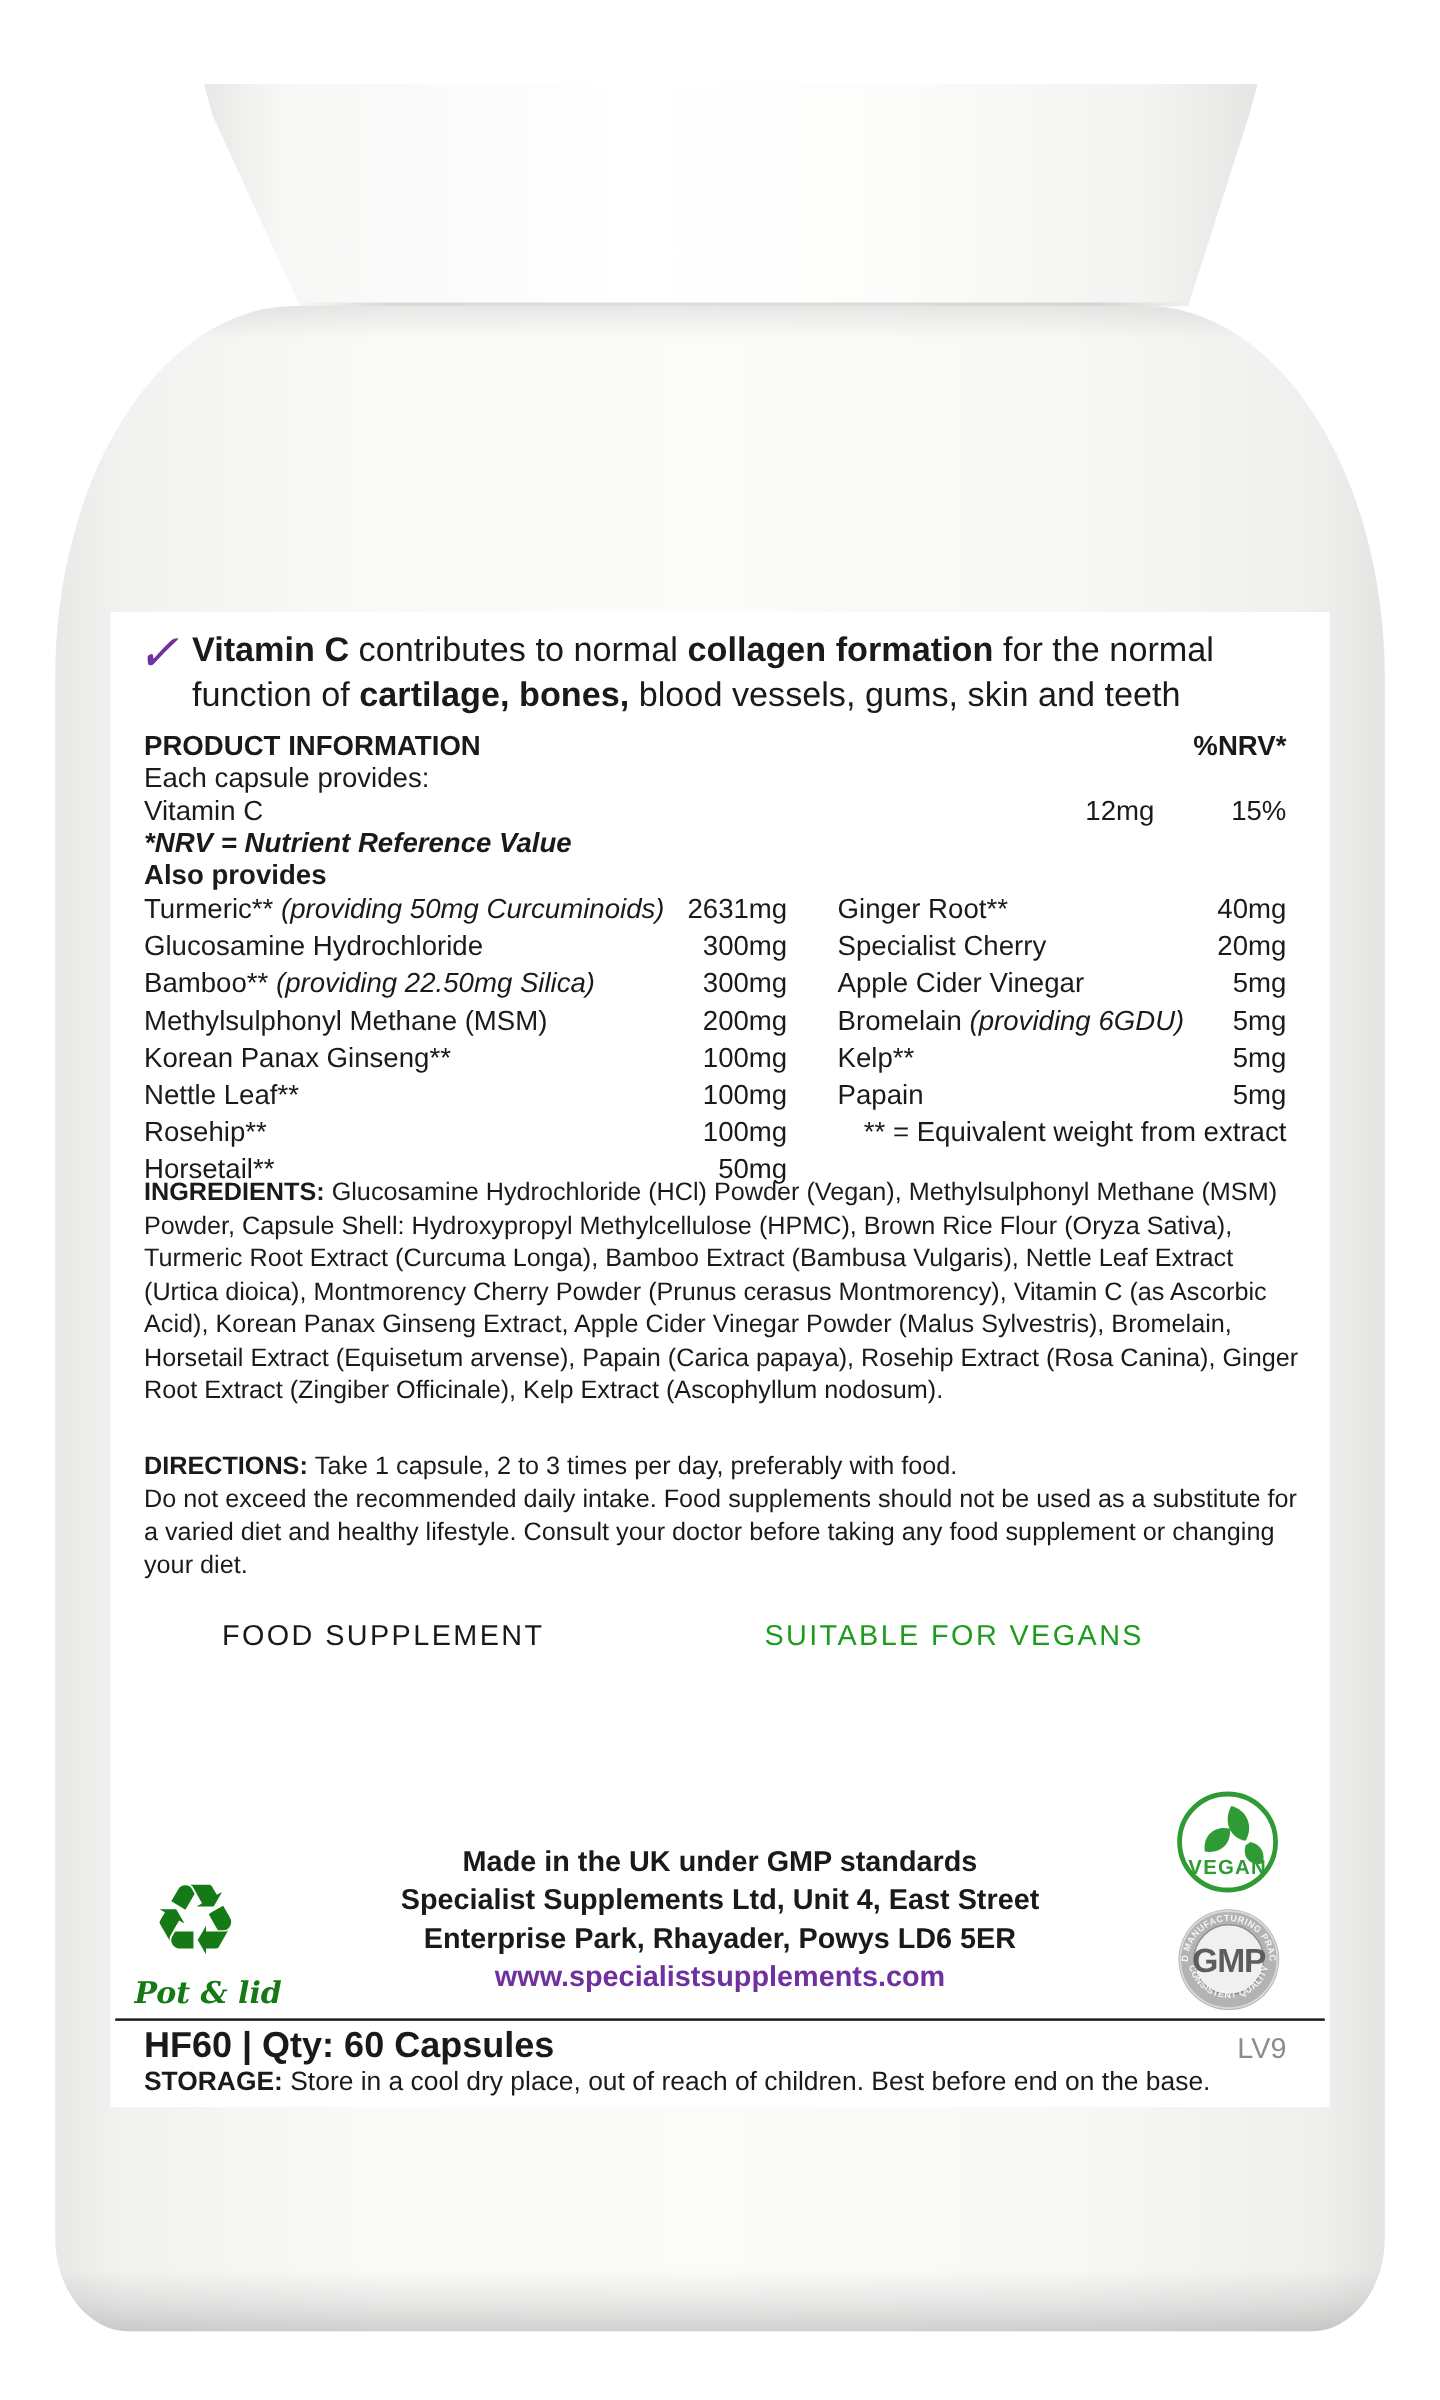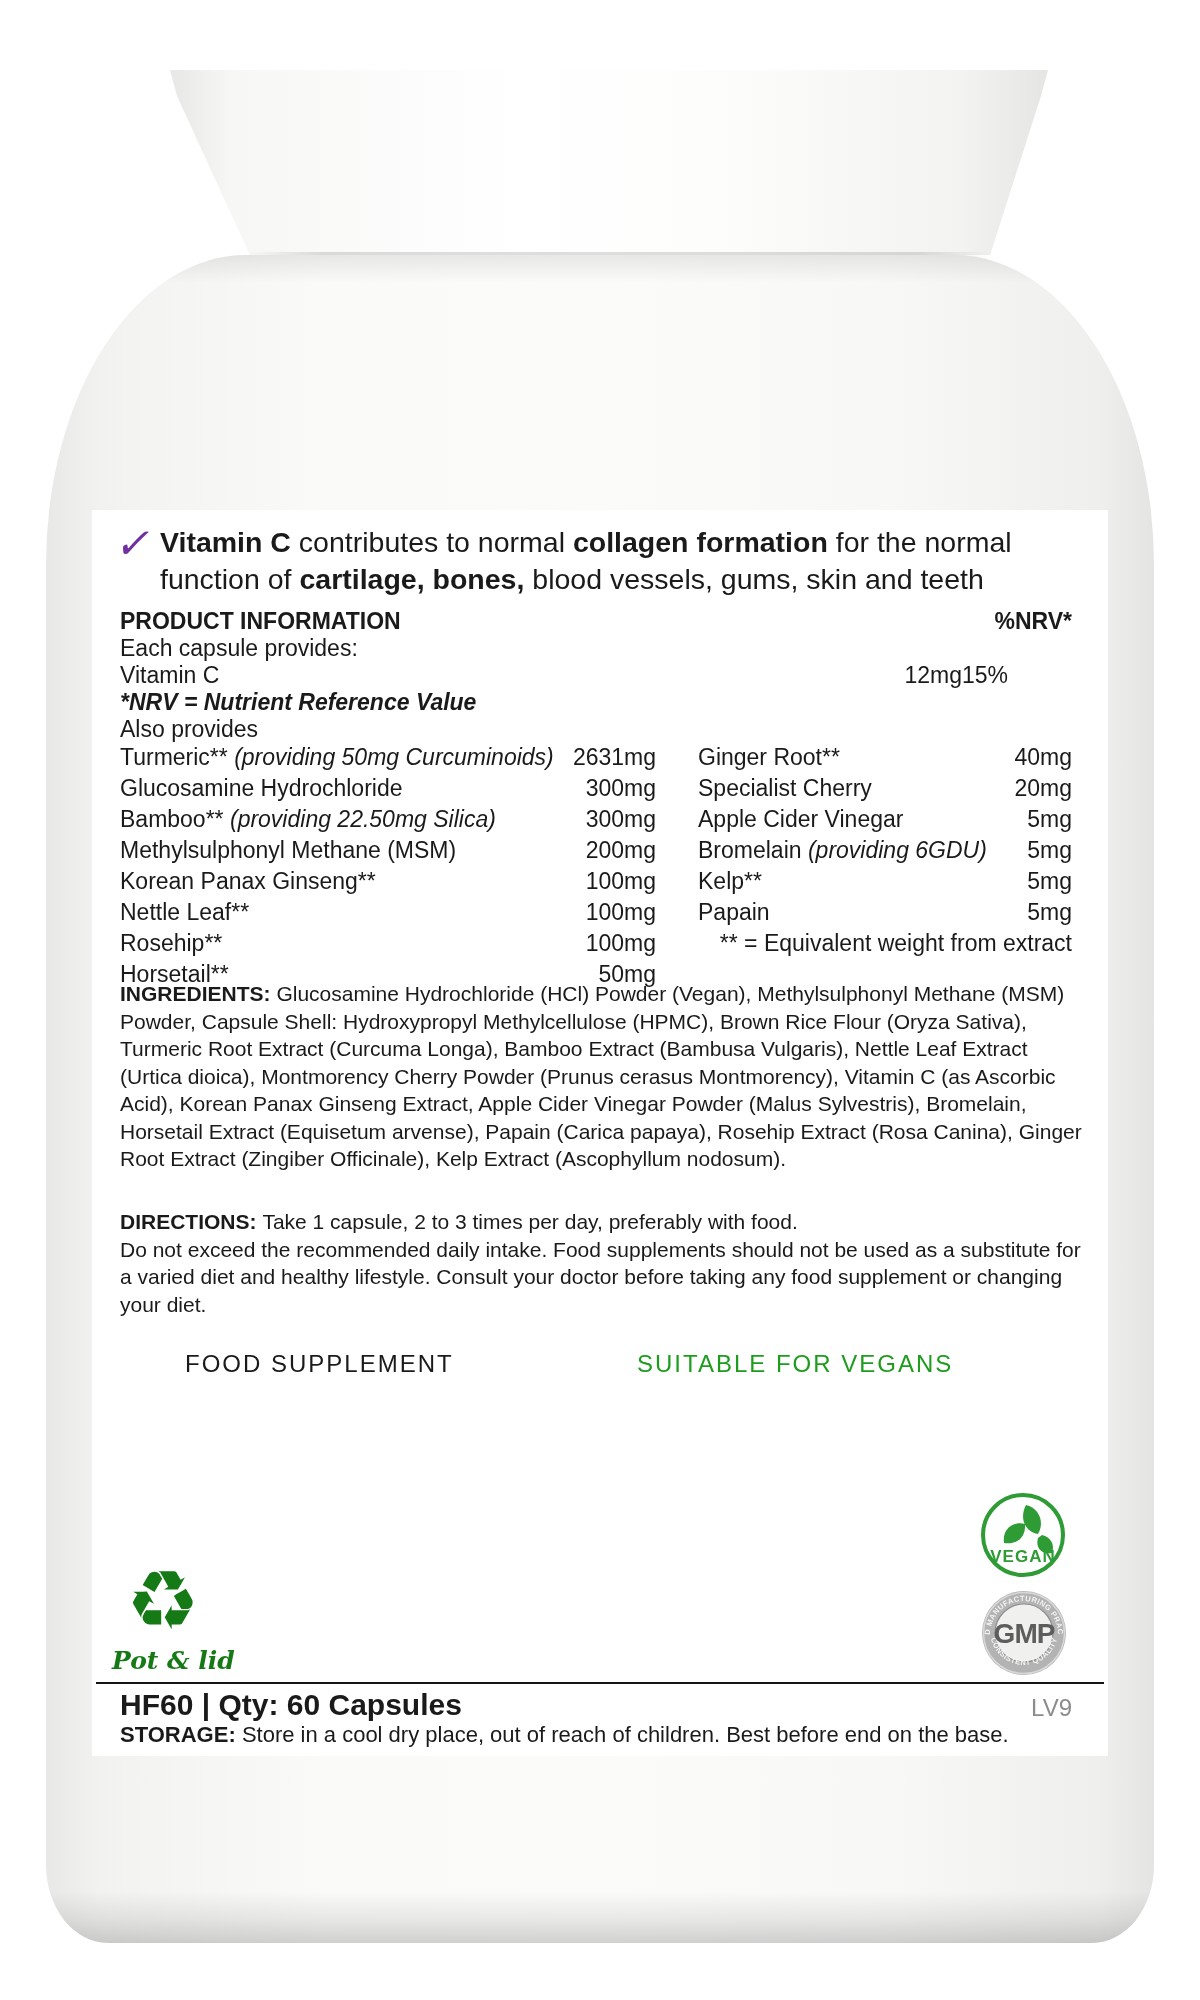--- a/index.html
+++ b/index.html
@@ -30,23 +30,23 @@
   .claim { top:14px; left:22px; right:16px; display:flex; }
   .check-icon { width:46px; font-size:42px; line-height:40px; color:#7030a0; font-style:italic; flex:none; }
   .claim-text { font-size:28.5px; line-height:37px; white-space:nowrap; }
 
   
   .info { top:98px; left:28px; right:36px; font-size:23px; line-height:27px; }
   .info-head { display:flex; justify-content:space-between; font-weight:bold; }
   .info-row { display:flex; }
   .info-row .nm { flex:1; }
   .info-row .amt { width:100px; text-align:right; }
-  .info-row .nrv { width:110px; }
+  .info-row .nrv { width:110px; text-align:right; }
   .nrv-note { font-weight:bold; font-style:italic; }
-  .also-head { font-weight:normal; }
+  .also-head { font-weight:bold; }
 
   
   .also { top:232px; left:28px; right:36px; display:flex; font-size:23px; line-height:31px; }
   .ap-left { width:536px; flex:none; margin-right:42px; }
   .ap-right { flex:1; }
   .ap-row { display:flex; justify-content:space-between; white-space:nowrap;align-items:center; }
   .ap-row .dt { font-style:italic; }
   .ap-note { text-align:right; }
 
   
@@ -193,20 +193,26 @@
     <div class="abs para directions">
       <b class="gap-after-label">DIRECTIONS:</b><span>Take 1 capsule, 2 to 3 times per day, preferably with food.</span><br>
       <span>Do not exceed the recommended daily intake. Food supplements should not be used as a substitute for a varied diet and healthy lifestyle. Consult your doctor before taking any food supplement or changing your diet.</span>
     </div>
 
     <div class="abs sup-row">
       <span class="food-sup">FOOD SUPPLEMENT</span>
       <span class="veg-sup">SUITABLE FOR VEGANS</span>
     </div>
 
+    <div class="abs manu">
+      <div>Made in the UK under GMP standards</div>
+      <div>Specialist Supplements Ltd, Unit 4, East Street</div>
+      <div>Enterprise Park, Rhayader, Powys LD6 5ER</div>
+      <div class="site">www.specialistsupplements.com</div>
+    </div>
 
     <div class="abs recycle-wrap">
       <span class="recycle-glyph">♻</span>
       <span class="potlid">Pot &amp; lid</span>
     </div>
 
     <div class="abs vegan-badge">
       <svg width="86" height="86" viewBox="0 0 86 86">
         <circle cx="43" cy="43" r="40" fill="#ffffff" stroke="#2e9b35" stroke-width="4"></circle>
         <path d="M 46 13 C 59 16 65 30 58 42 C 45 40 39 26 46 13 Z" fill="#2e9b35"></path>

